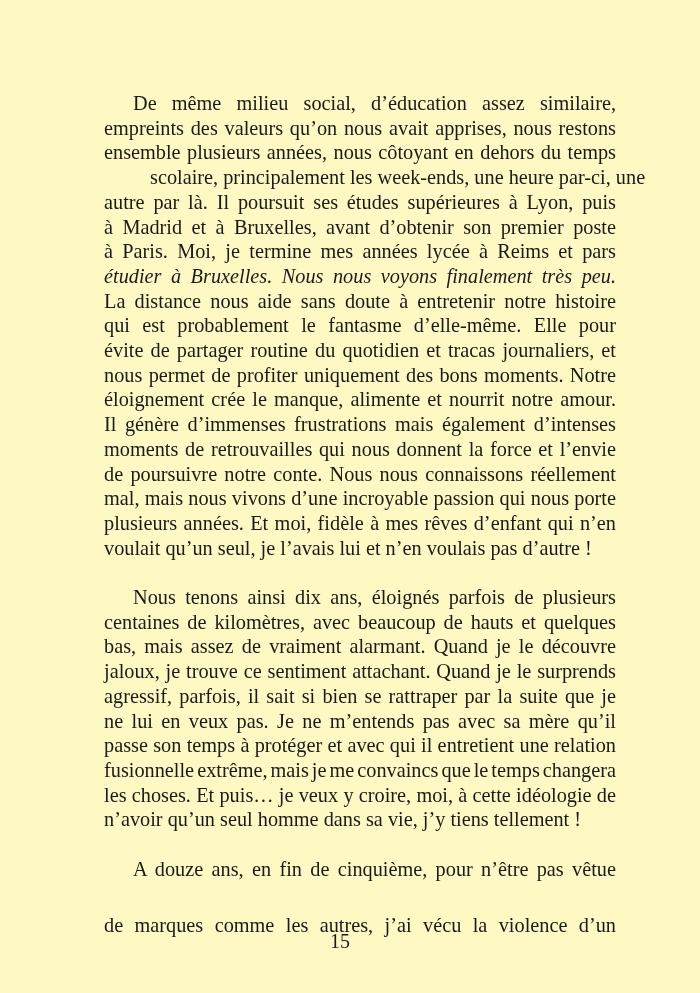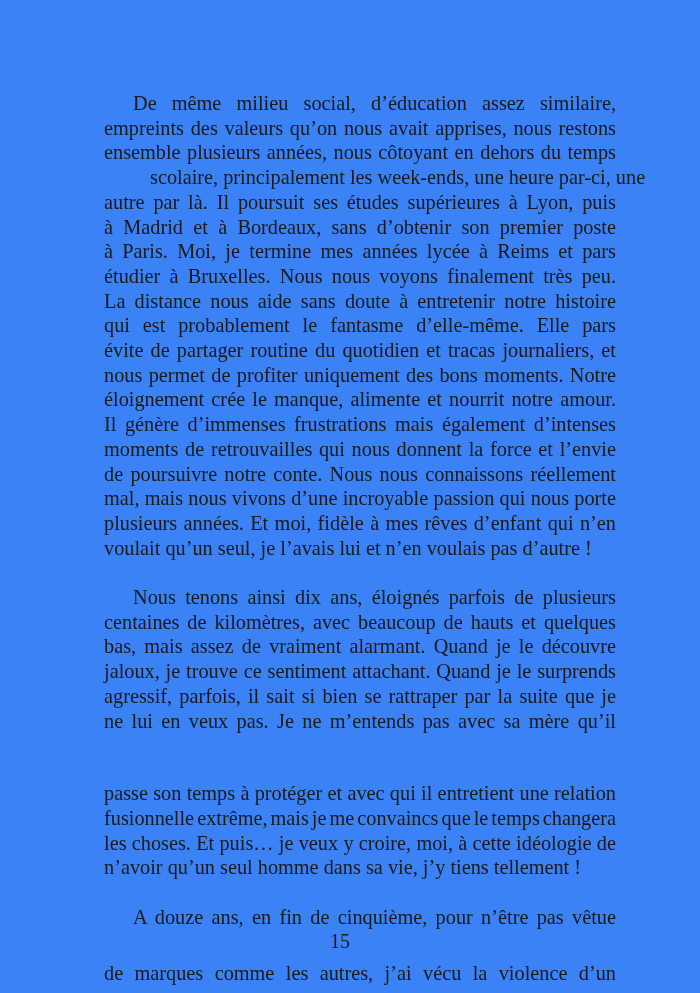--- a/index.html
+++ b/index.html
@@ -13,21 +13,21 @@
       position: relative;
       overflow: hidden;
       font-family: "Liberation Serif", "DejaVu Serif", serif;
       color: #1a1a1a;
     }
     .page {
       position: absolute;
       left: 0; top: 0;
       width: 700px;
       height: 993px;
-      background: #3b82f6;
+      background: #fef9c3;
     }
     .text-block {
       position: absolute;
       left: 104px;
       top: 91px;
       width: 512px;
       font-size: 20.3px;
       line-height: 24.7px;
       text-align: justify;
       text-align-last: left;
@@ -69,43 +69,43 @@
 <body>
 
 <div class="page">
   <div class="text-block" id="text-block">
       <p class="para lined">
         <span class="line first" style="white-space: nowrap; word-spacing: 0px;">De même milieu social, d’éducation assez similaire,</span>
         <span class="line" style="white-space: nowrap; word-spacing: 0px;">empreints des valeurs qu’on nous avait apprises, nous restons</span>
         <span class="line" style="white-space: nowrap; word-spacing: 0px;">ensemble plusieurs années, nous côtoyant en dehors du temps</span>
         <span class="line" style="white-space: nowrap; word-spacing: 0px; margin-left: 46px;">scolaire, principalement les week-ends, une heure par-ci, une</span>
         <span class="line" style="white-space: nowrap; word-spacing: 0px;">autre par là. Il poursuit ses études supérieures à Lyon, puis</span>
-        <span class="line" style="white-space: nowrap; word-spacing: 0px;">à Madrid et à Bordeaux, sans d’obtenir son premier poste</span>
+        <span class="line" style="white-space: nowrap; word-spacing: 0px;">à Madrid et à Bruxelles, avant d’obtenir son premier poste</span>
         <span class="line" style="white-space: nowrap; word-spacing: 0px;">à Paris. Moi, je termine mes années lycée à Reims et pars</span>
-        <span class="line" style="white-space: nowrap; word-spacing: 0px;">étudier à Bruxelles. Nous nous voyons finalement très peu.</span>
+        <span class="line" style="white-space: nowrap; word-spacing: 0px; font-style: italic;">étudier à Bruxelles. Nous nous voyons finalement très peu.</span>
         <span class="line" style="white-space: nowrap; word-spacing: 0px;">La distance nous aide sans doute à entretenir notre histoire</span>
-        <span class="line" style="white-space: nowrap; word-spacing: 0px;">qui est probablement le fantasme d’elle-même. Elle pars</span>
+        <span class="line" style="white-space: nowrap; word-spacing: 0px;">qui est probablement le fantasme d’elle-même. Elle pour</span>
         <span class="line" style="white-space: nowrap; word-spacing: 0px;">évite de partager routine du quotidien et tracas journaliers, et</span>
         <span class="line" style="white-space: nowrap; word-spacing: 0px;">nous permet de profiter uniquement des bons moments. Notre</span>
         <span class="line" style="white-space: nowrap; word-spacing: 0px;">éloignement crée le manque, alimente et nourrit notre amour.</span>
         <span class="line" style="white-space: nowrap; word-spacing: 0px;">Il génère d’immenses frustrations mais également d’intenses</span>
         <span class="line" style="white-space: nowrap; word-spacing: 0px;">moments de retrouvailles qui nous donnent la force et l’envie</span>
         <span class="line" style="white-space: nowrap; word-spacing: 0px;">de poursuivre notre conte. Nous nous connaissons réellement</span>
         <span class="line" style="white-space: nowrap; word-spacing: 0px;">mal, mais nous vivons d’une incroyable passion qui nous porte</span>
         <span class="line" style="white-space: nowrap; word-spacing: 0px;">plusieurs années. Et moi, fidèle à mes rêves d’enfant qui n’en</span>
         <span class="line last">voulait qu’un seul, je l’avais lui et n’en voulais pas d’autre !</span>
       </p>
       <p class="para lined">
         <span class="line first" style="white-space: nowrap; word-spacing: 0px;">Nous tenons ainsi dix ans, éloignés parfois de plusieurs</span>
         <span class="line" style="white-space: nowrap; word-spacing: 0px;">centaines de kilomètres, avec beaucoup de hauts et quelques</span>
         <span class="line" style="white-space: nowrap; word-spacing: 0px;">bas, mais assez de vraiment alarmant. Quand je le découvre</span>
         <span class="line" style="white-space: nowrap; word-spacing: 0px;">jaloux, je trouve ce sentiment attachant. Quand je le surprends</span>
         <span class="line" style="white-space: nowrap; word-spacing: 0px;">agressif, parfois, il sait si bien se rattraper par la suite que je</span>
         <span class="line" style="white-space: nowrap; word-spacing: 0px;">ne lui en veux pas. Je ne m’entends pas avec sa mère qu’il</span>
-        <span class="line" style="white-space: nowrap; word-spacing: 0px; margin-top: 48px;">passe son temps à protéger et avec qui il entretient une relation</span>
+        <span class="line" style="white-space: nowrap; word-spacing: 0px;">passe son temps à protéger et avec qui il entretient une relation</span>
         <span class="line" style="white-space: nowrap; word-spacing: -2.05556px;">fusionnelle extrême, mais je me convaincs que le temps changera</span>
         <span class="line" style="white-space: nowrap; word-spacing: 0px;">les choses. Et puis… je veux y croire, moi, à cette idéologie de</span>
         <span class="line last">n’avoir qu’un seul homme dans sa vie, j’y tiens tellement !</span>
       </p>
       <p class="para lined">
         <span class="line first" style="white-space: nowrap; word-spacing: 0px;">A douze ans, en fin de cinquième, pour n’être pas vêtue</span>
         <span class="line" style="white-space: nowrap; word-spacing: 0px; margin-top: 32px;">de marques comme les autres, j’ai vécu la violence d’un</span>
       </p>
     </div>
   <div class="page-number">15</div>

